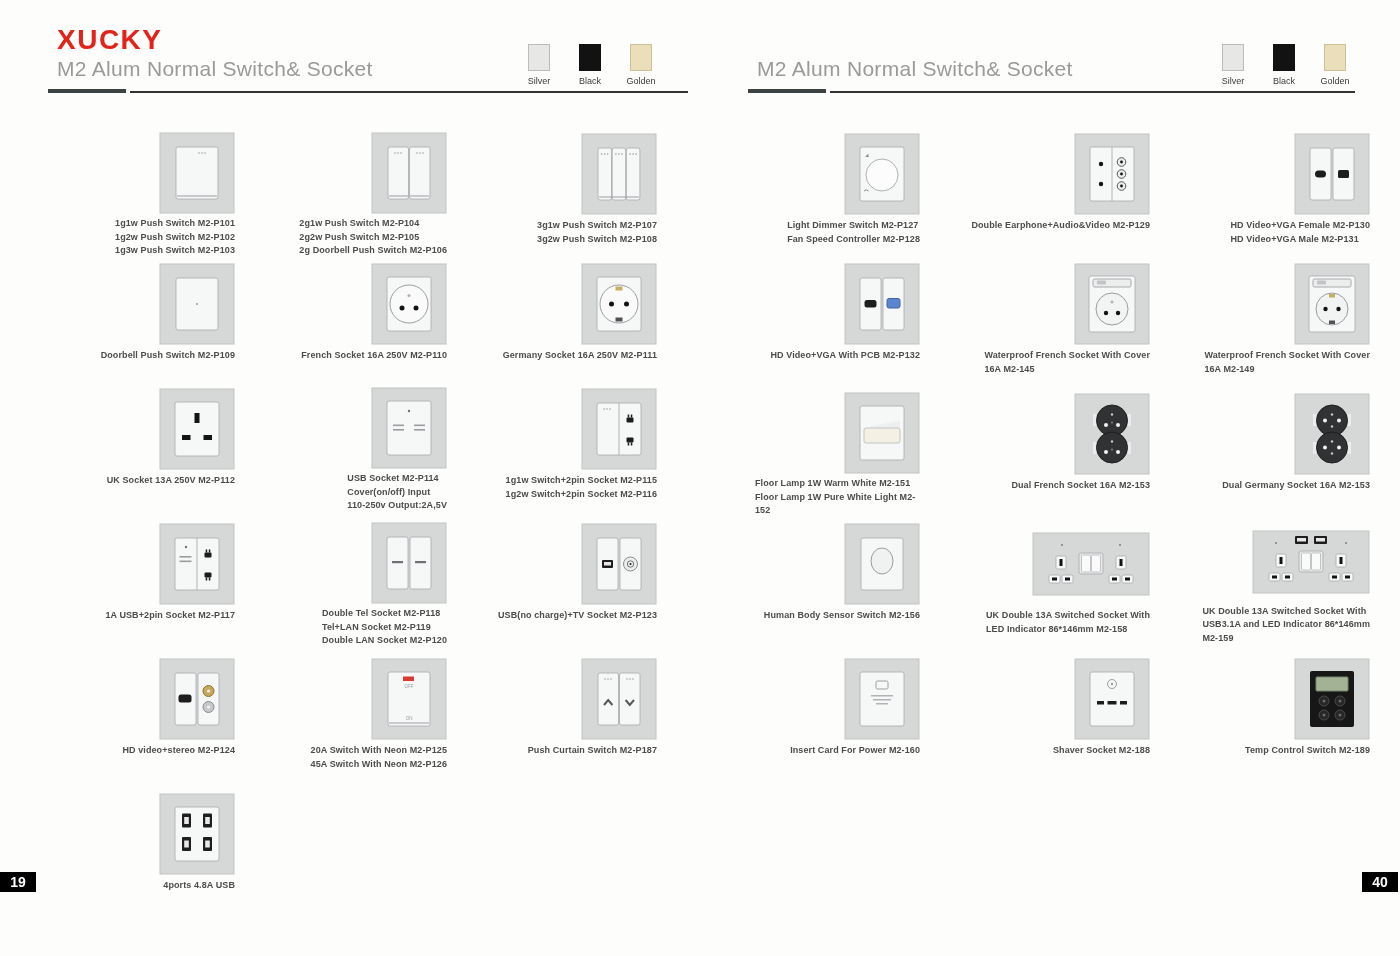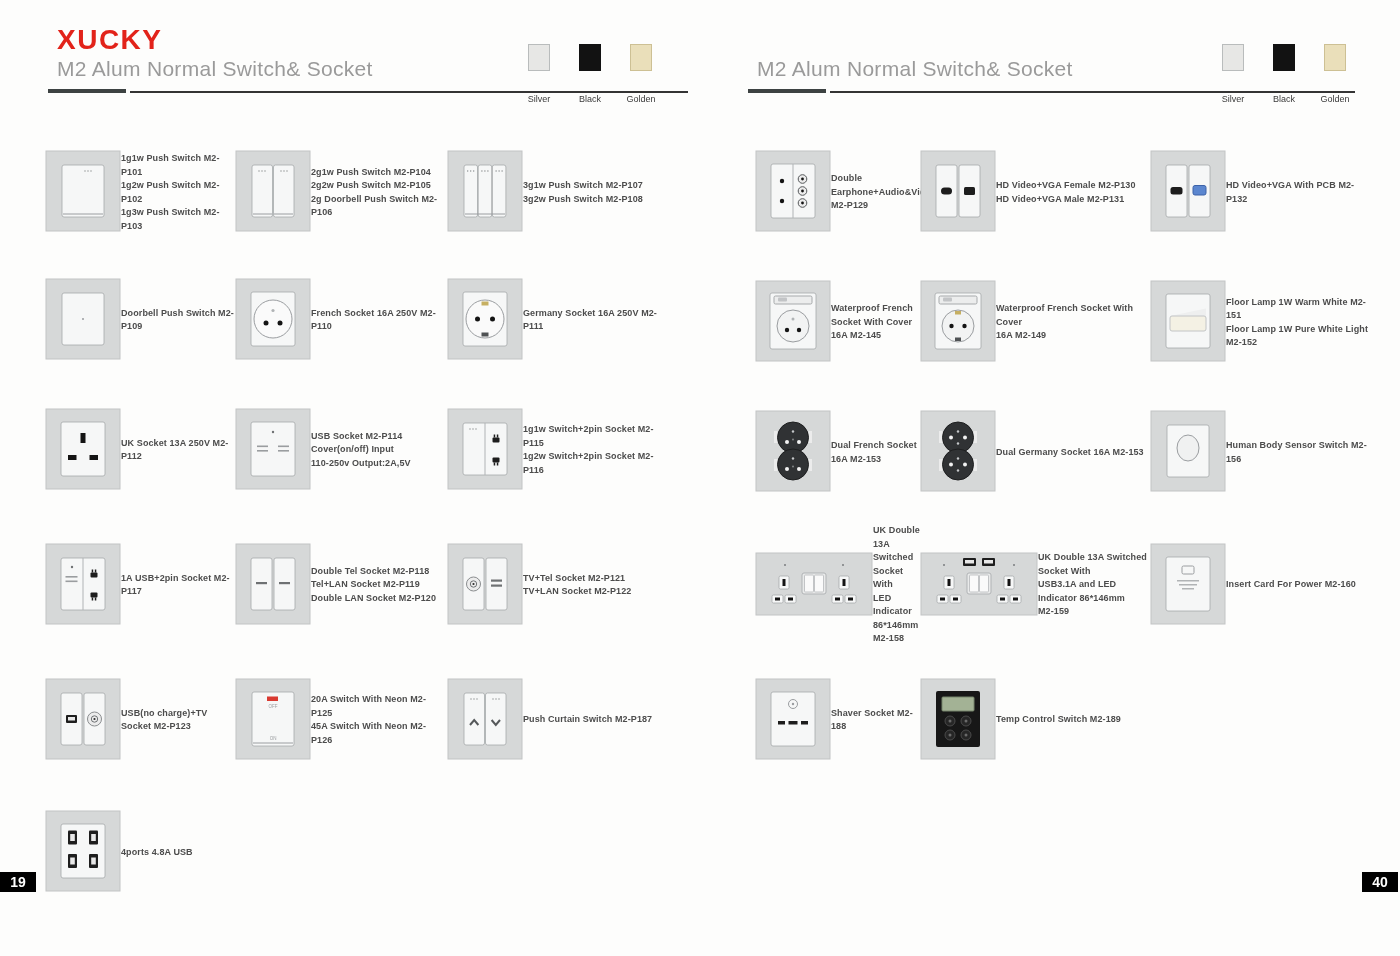--- a/index.html
+++ b/index.html
@@ -8,30 +8,30 @@
   .page{position:absolute;top:0;width:700px;height:944px}
   .page-left{left:0}
   .page-right{left:700px}
   .logo{position:absolute;left:57px;top:24px;font-size:28px;font-weight:bold;color:#e2231a;letter-spacing:1.5px}
   .title{position:absolute;left:57px;top:57px;font-size:21px;font-weight:400;color:#9a9a9a;letter-spacing:.3px}
   .swatches{position:absolute;top:44px;display:flex;gap:25px}
   .page-left .swatches{left:526px}
   .page-right .swatches{left:520px}
   .swatch{display:flex;flex-direction:column;align-items:center;width:26px}
   .chip{width:22px;height:27px;display:block;border:1px solid transparent}
-  .chip-label{font-size:9px;color:#3a3a3a;margin-top:23px;white-space:nowrap}
+  .chip-label{font-size:9px;color:#3a3a3a;margin-top:5px;white-space:nowrap}
   .rule{position:absolute;top:89px;height:5px}
   .page-left .rule{left:48px;width:640px}
   .page-right .rule{left:48px;width:607px}
   .rule-dark{position:absolute;left:0;top:0;width:78px;height:4px;background:#3d4242}
   .rule-line{position:absolute;left:82px;right:0;top:2px;height:1.5px;background:#343434}
   .products-grid{position:absolute;top:120px;display:grid}
   .grid-left{left:45px;width:612px;grid-template-columns:190px 212px 210px;grid-template-rows:130px 125px 135px 135px 135px 130px}
   .grid-right{left:55px;width:615px;grid-template-columns:165px 230px 220px;grid-template-rows:130px 130px 130px 135px 135px}
-  .cell{display:flex;flex-direction:row;align-items:center;padding-top:12px}
+  .cell{display:flex;flex-direction:column;align-items:flex-end;padding-top:12px}
   .pimg{height:84px;display:flex;align-items:center;justify-content:center}
   .caption{margin-top:3px;font-size:9px;line-height:13.5px;font-weight:bold;color:#4c4c4c;text-align:left;letter-spacing:.1px}
   .page-number{position:absolute;top:872px;width:36px;height:20px;background:#000;color:#fff;font-size:14px;font-weight:bold;line-height:20px;text-align:center}
   .page-left .page-number{left:0}
   .page-right .page-number{right:2px}
 </style>
 </head>
 <body>
 
 <div class="page page-left">
@@ -252,47 +252,46 @@
           <div>Tel+LAN Socket M2-P119</div>
           <div>Double LAN Socket M2-P120</div>
         </div>
       </div>
       <div class="cell">
         <div class="pimg">
           <svg width="76" height="82" viewBox="0 0 76 82" xmlns="http://www.w3.org/2000/svg">
             <rect x="1" y="1" width="74" height="80" fill="#d6d8d8" stroke="#c2c4c4"></rect>
             <rect x="16" y="15" width="21" height="52" rx="2" fill="#f6f7f7" stroke="#a6a9ab" stroke-width="0.8"></rect>
             <rect x="39" y="15" width="21" height="52" rx="2" fill="#f6f7f7" stroke="#a6a9ab" stroke-width="0.8"></rect>
-            <circle cx="26.5" cy="41" r="7" fill="#ececec" stroke="#8a8d8f"></circle>
-            <circle cx="26.5" cy="41" r="3.2" fill="none" stroke="#6e7173"></circle>
-            <circle cx="26.5" cy="41" r="1.1" fill="#2a2a2a"></circle>
-            <rect x="44" y="36.5" width="11" height="2.2" fill="#6e7173"></rect>
-            <rect x="44" y="41.5" width="11" height="2.2" fill="#6e7173"></rect>
-          </svg>
-        </div>
-        <div class="caption">
-          <div>TV+Tel Socket M2-P121</div>
-          <div>TV+LAN Socket M2-P122</div>
-        </div>
-      </div>
-      <div class="cell">
-        <div class="pimg">
-          <svg width="76" height="82" viewBox="0 0 76 82" xmlns="http://www.w3.org/2000/svg">
-            <rect x="1" y="1" width="74" height="80" fill="#d6d8d8" stroke="#c2c4c4"></rect>
-            <rect x="16" y="15" width="21" height="52" rx="2" fill="#f6f7f7" stroke="#a6a9ab" stroke-width="0.8"></rect>
-            <rect x="39" y="15" width="21" height="52" rx="2" fill="#f6f7f7" stroke="#a6a9ab" stroke-width="0.8"></rect>
             <rect x="21" y="37" width="11" height="8" rx="1" fill="#1e1e1e"></rect>
             <rect x="23" y="39" width="7" height="3.5" fill="#e8e8e8"></rect>
             <circle cx="49.5" cy="41" r="7" fill="#ececec" stroke="#8a8d8f"></circle>
             <circle cx="49.5" cy="41" r="3.2" fill="none" stroke="#6e7173"></circle>
             <circle cx="49.5" cy="41" r="1.1" fill="#2a2a2a"></circle>
           </svg>
         </div>
         <div class="caption">
           <div>USB(no charge)+TV Socket M2-P123</div>
+        </div>
+      </div>
+      <div class="cell">
+        <div class="pimg">
+          <svg width="76" height="82" viewBox="0 0 76 82" xmlns="http://www.w3.org/2000/svg">
+            <rect x="1" y="1" width="74" height="80" fill="#d6d8d8" stroke="#c2c4c4"></rect>
+            <rect x="16" y="15" width="21" height="52" rx="2" fill="#f6f7f7" stroke="#a6a9ab" stroke-width="0.8"></rect>
+            <rect x="39" y="15" width="21" height="52" rx="2" fill="#f6f7f7" stroke="#a6a9ab" stroke-width="0.8"></rect>
+            <rect x="19.5" y="36.5" width="13" height="8" rx="2.5" fill="#1d1d1d"></rect>
+            <circle cx="49.5" cy="33" r="5.5" fill="#c9a75f" stroke="#8f7530"></circle>
+            <circle cx="49.5" cy="33" r="1.6" fill="#f2f2f2"></circle>
+            <circle cx="49.5" cy="49" r="5.5" fill="#c6c8ca" stroke="#8a8d8f"></circle>
+            <circle cx="49.5" cy="49" r="1.6" fill="#f2f2f2"></circle>
+          </svg>
+        </div>
+        <div class="caption">
+          <div>HD video+stereo M2-P124</div>
         </div>
       </div>
       <div class="cell">
         <div class="pimg">
           <svg width="76" height="82" viewBox="0 0 76 82" xmlns="http://www.w3.org/2000/svg">
             <rect x="1" y="1" width="74" height="80" fill="#d6d8d8" stroke="#c2c4c4"></rect>
             <rect x="17" y="14" width="42" height="54" rx="2" fill="#f6f7f7" stroke="#a6a9ab" stroke-width="0.8"></rect>
             <rect x="32" y="18.5" width="11" height="4.5" fill="#d93a31"></rect>
             <text x="38" y="30" font-size="4.5" fill="#9a9da0" text-anchor="middle" font-family="Liberation Sans,sans-serif">OFF</text>
             <text x="38" y="62" font-size="4.5" fill="#9a9da0" text-anchor="middle" font-family="Liberation Sans,sans-serif">ON</text>
@@ -361,20 +360,35 @@
     <div class="swatch">
       <span class="chip" style="background: rgb(234, 223, 186); border-color: rgb(205, 192, 148);"></span>
       <span class="chip-label">Golden</span>
     </div>
   </div>
   <div class="rule">
     <span class="rule-dark"></span>
     <span class="rule-line"></span>
   </div>
   <div class="products-grid grid-right">
+      <div class="cell">
+        <div class="pimg">
+          <svg width="76" height="82" viewBox="0 0 76 82" xmlns="http://www.w3.org/2000/svg">
+            <rect x="1" y="1" width="74" height="80" fill="#d6d8d8" stroke="#c2c4c4"></rect>
+            <rect x="16" y="14" width="44" height="54" rx="2" fill="#f6f7f7" stroke="#a6a9ab" stroke-width="0.8"></rect>
+            <circle cx="38" cy="42" r="16" fill="#fcfcfc" stroke="#aeb1b3"></circle>
+            <path d="M21 24 l3.2 -3.2 l0.6 3.2 z" fill="#8a8d8f"></path>
+            <path d="M20 58 q2 -2.5 4.5 0" stroke="#8a8d8f" fill="none"></path>
+          </svg>
+        </div>
+        <div class="caption">
+          <div>Light Dimmer Switch M2-P127</div>
+          <div>Fan Speed Controller M2-P128</div>
+        </div>
+      </div>
       <div class="cell">
         <div class="pimg">
           <svg width="76" height="82" viewBox="0 0 76 82" xmlns="http://www.w3.org/2000/svg">
             <rect x="1" y="1" width="74" height="80" fill="#d6d8d8" stroke="#c2c4c4"></rect>
             <rect x="16" y="14" width="44" height="54" rx="2" fill="#f6f7f7" stroke="#a6a9ab" stroke-width="0.8"></rect>
             <line x1="38" y1="14" x2="38" y2="68" stroke="#b0b3b5"></line>
             <circle cx="27" cy="31" r="2.2" fill="#141414"></circle>
             <circle cx="27" cy="51" r="2.2" fill="#141414"></circle>
             <circle cx="47.5" cy="29" r="4.3" fill="#ececec" stroke="#55585a"></circle>
             <circle cx="47.5" cy="29" r="1.4" fill="#141414"></circle>

